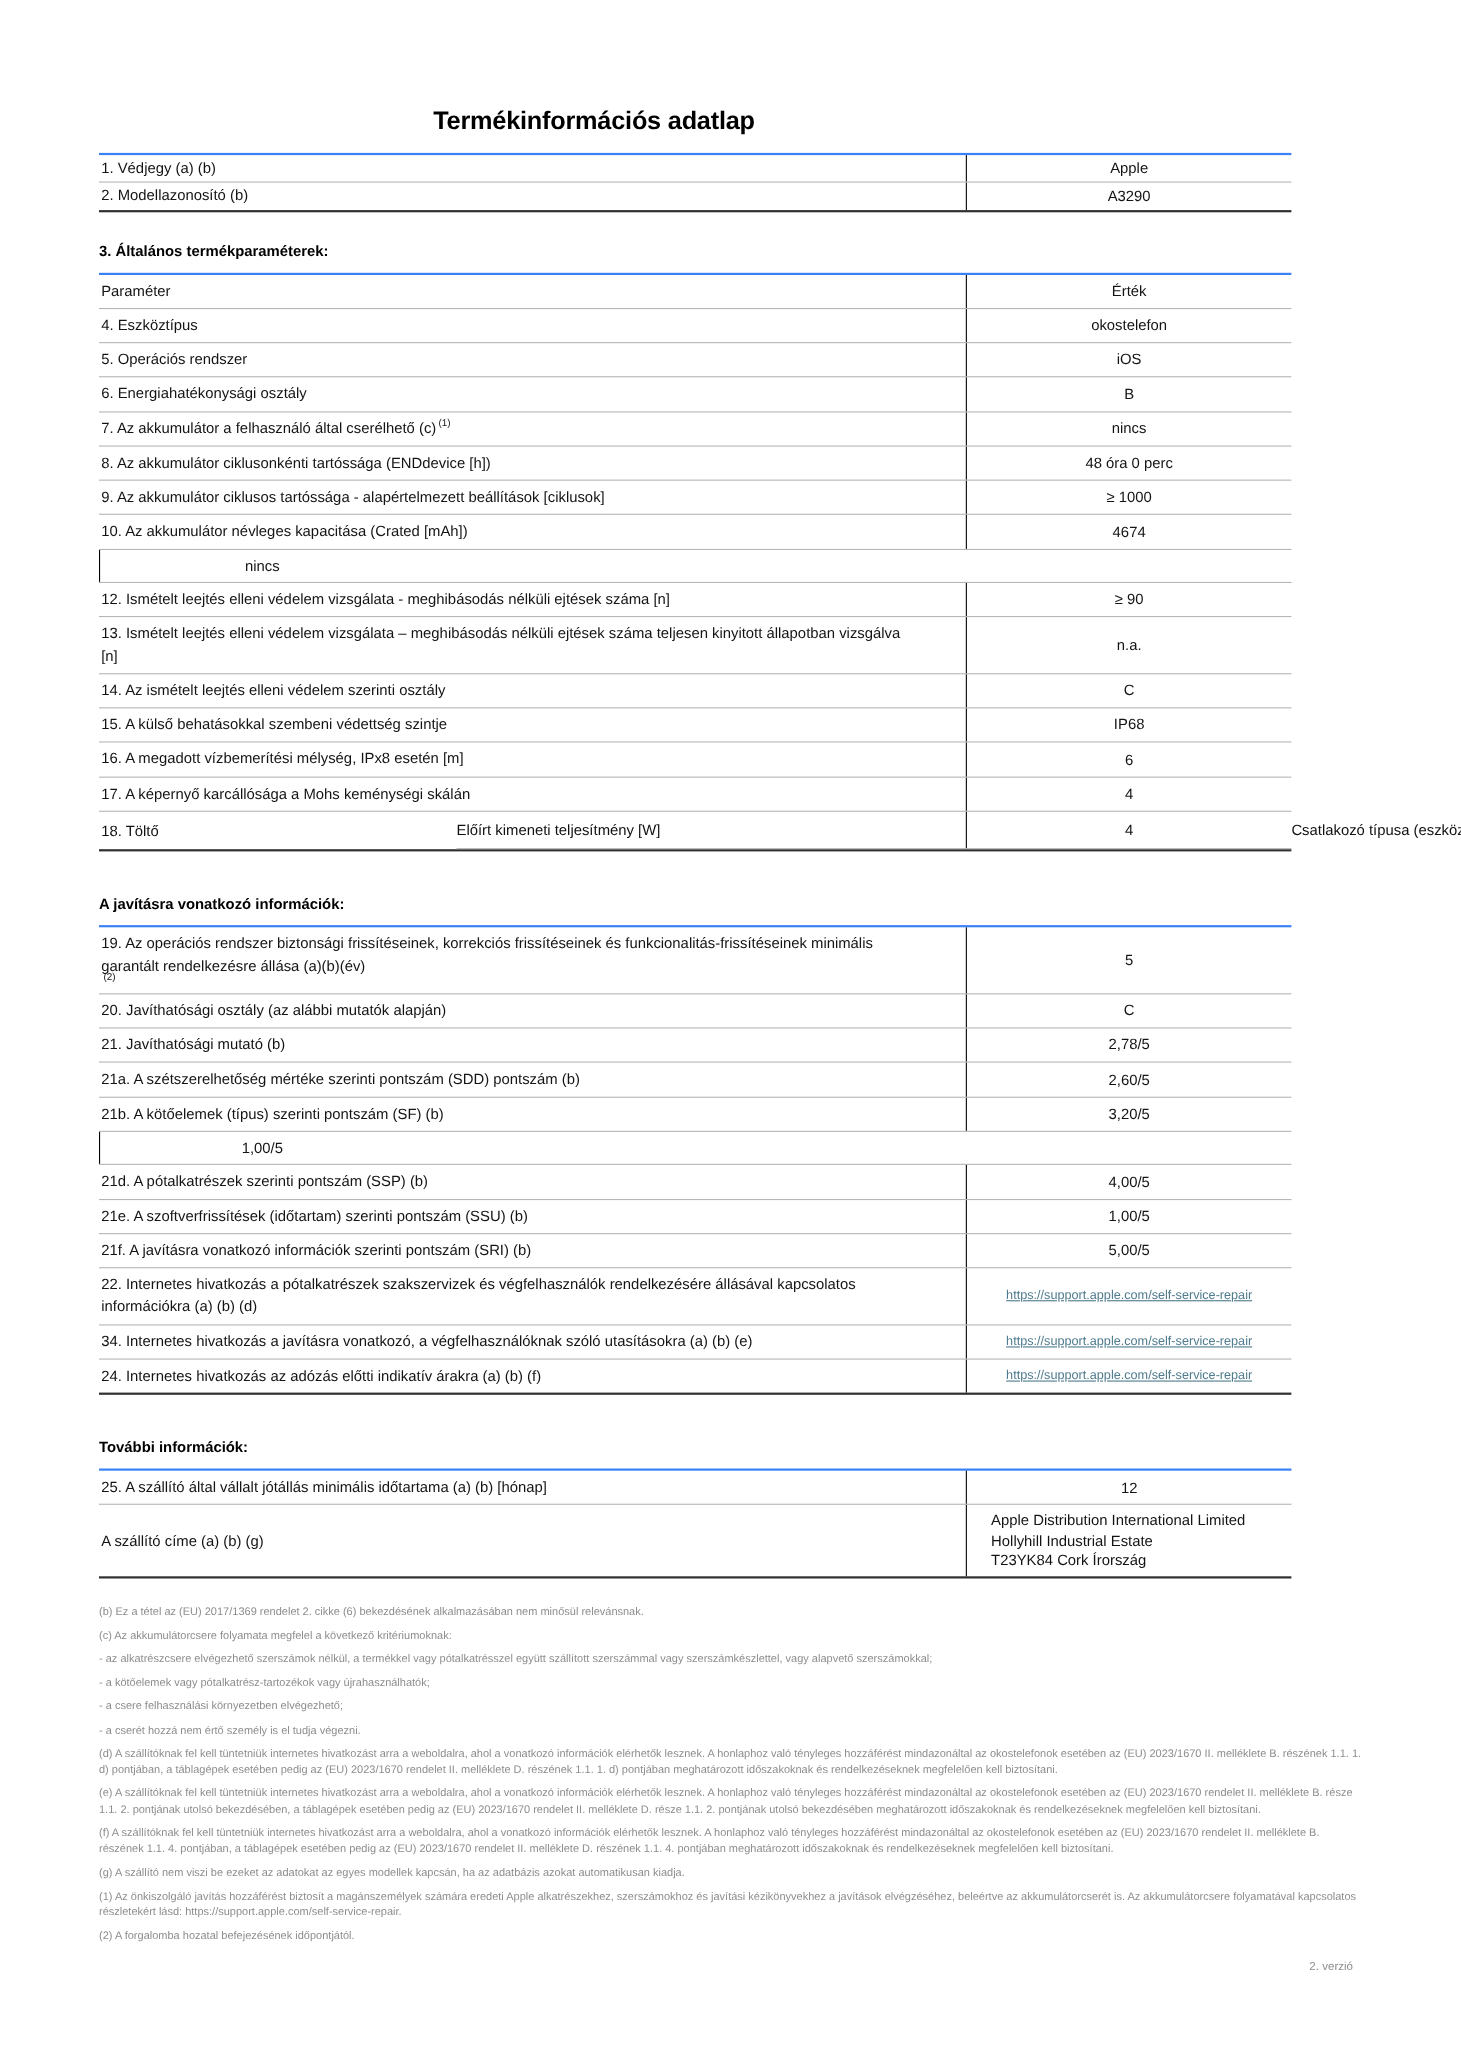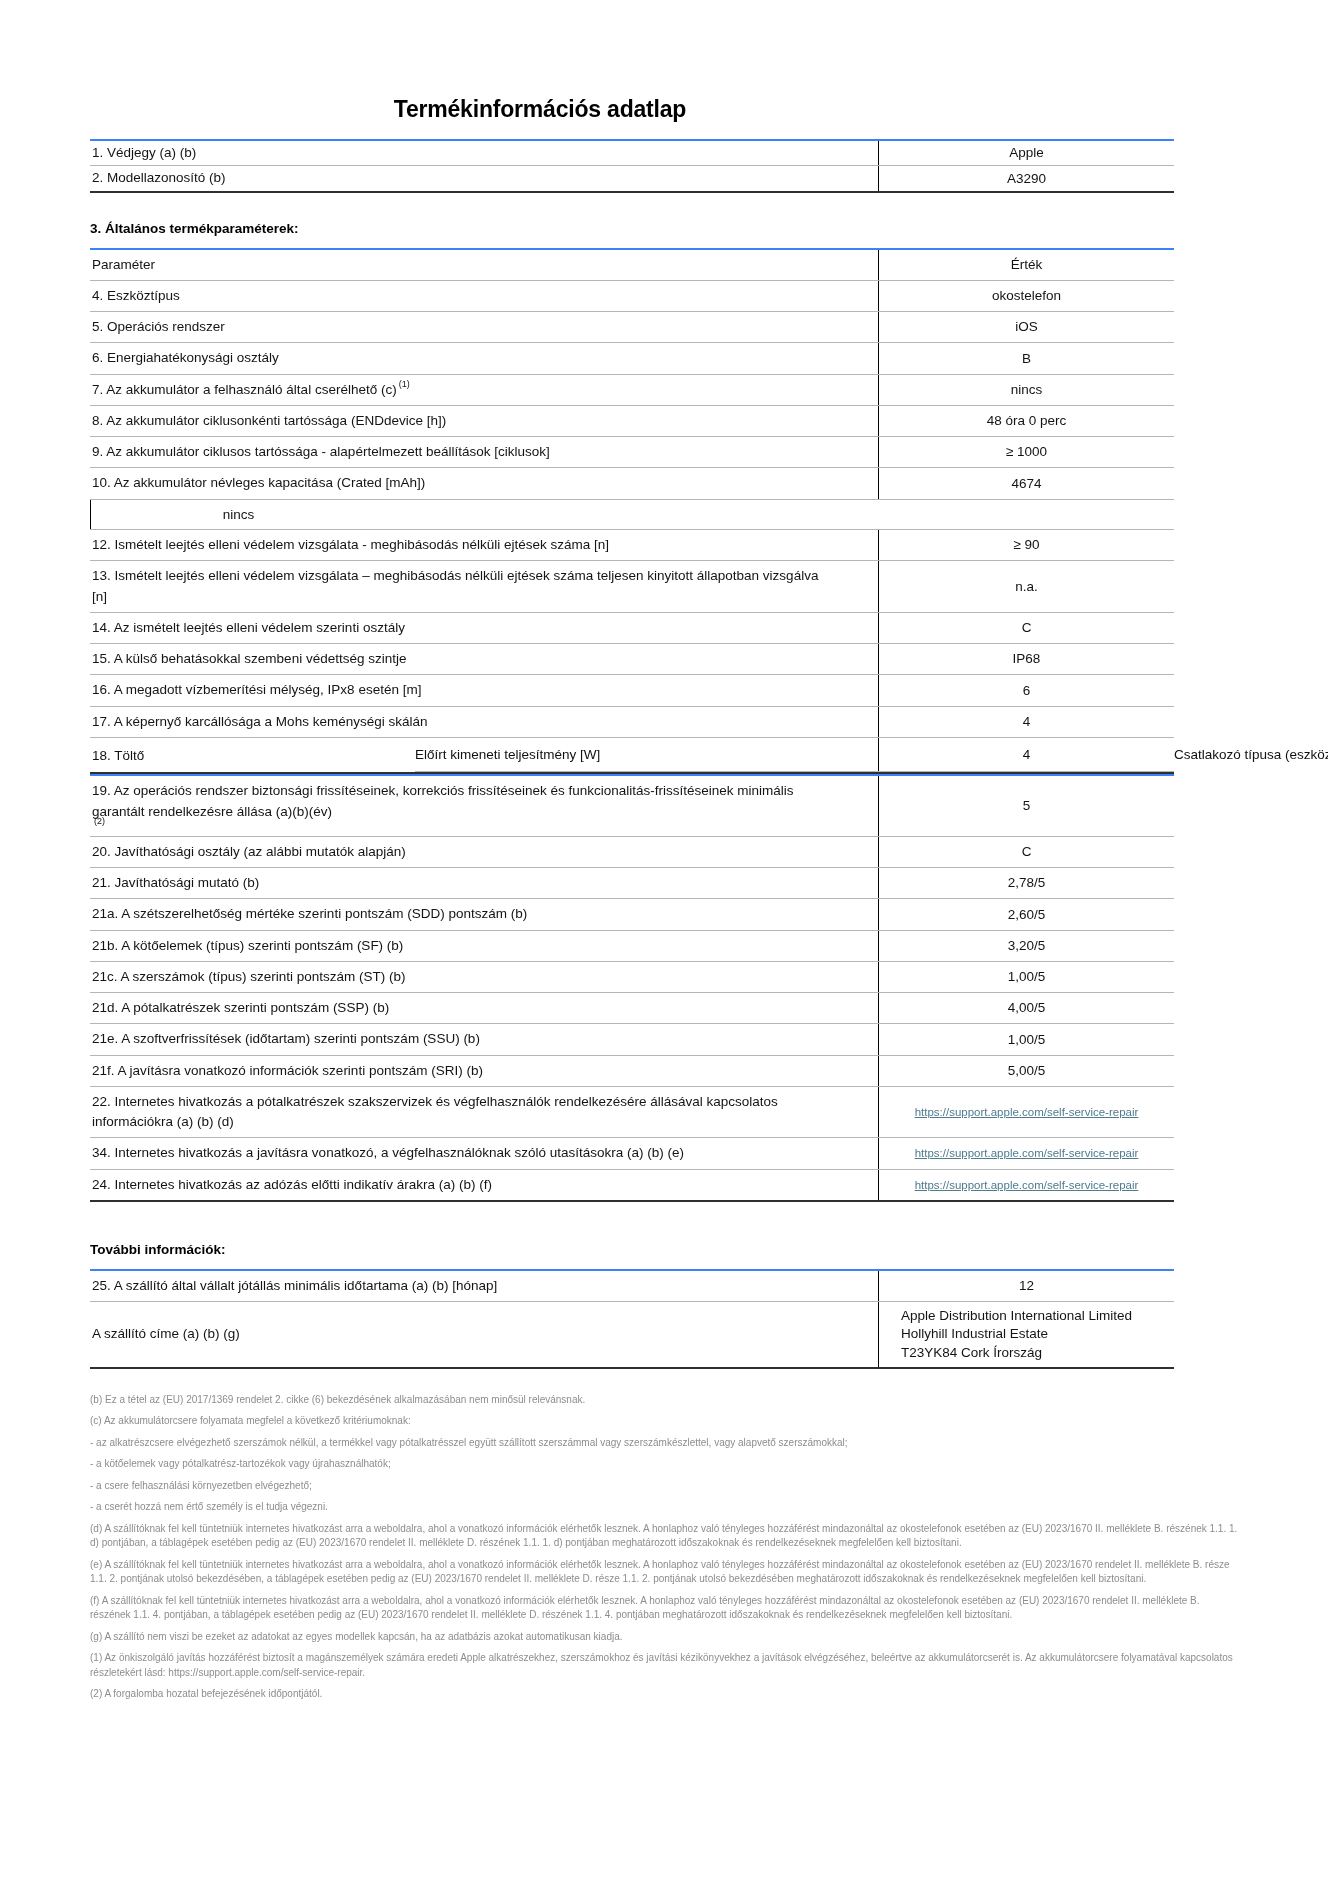--- a/index.html
+++ b/index.html
@@ -204,20 +204,21 @@
           <div class="charger-value">4</div>
         </div>
         <div class="charger-subrow">
           <div class="charger-sublabel">Csatlakozó típusa (eszközoldali)</div>
           <div class="charger-value">USB-C</div>
         </div>
       </div>
     </div>
   </div>
 
+  <div class="section-heading tight">A javításra vonatkozó információk:</div>
 
   <div class="tbl">
     <div class="tr">
       <div class="c-label">
           <span class="lbl">19. Az operációs rendszer biztonsági frissítéseinek, korrekciós frissítéseinek és funkcionalitás-frissítéseinek minimális garantált rendelkezésre állása (a)(b)(év)</span>
           <span class="sup">(2)</span>
         </div>
       <div class="c-value">5</div>
     </div>
     <div class="tr">
@@ -238,23 +239,20 @@
         </div>
       <div class="c-value">2,60/5</div>
     </div>
     <div class="tr">
       <div class="c-label">
           <span class="lbl">21b. A kötőelemek (típus) szerinti pontszám (SF) (b)</span>
         </div>
       <div class="c-value">3,20/5</div>
     </div>
     <div class="tr">
-      <div class="c-label">
-          <span class="lbl">21c. A szerszámok (típus) szerinti pontszám (ST) (b)</span>
-        </div>
       <div class="c-value">1,00/5</div>
     </div>
     <div class="tr">
       <div class="c-label">
           <span class="lbl">21d. A pótalkatrészek szerinti pontszám (SSP) (b)</span>
         </div>
       <div class="c-value">4,00/5</div>
     </div>
     <div class="tr">
       <div class="c-label">
@@ -326,14 +324,15 @@
     <p>- a csere felhasználási környezetben elvégezhető;</p>
     <p>- a cserét hozzá nem értő személy is el tudja végezni.</p>
     <p>(d) A szállítóknak fel kell tüntetniük internetes hivatkozást arra a weboldalra, ahol a vonatkozó információk elérhetők lesznek. A honlaphoz való tényleges hozzáférést mindazonáltal az okostelefonok esetében az (EU) 2023/1670 II. melléklete B. részének 1.1. 1. d) pontjában, a táblagépek esetében pedig az (EU) 2023/1670 rendelet II. melléklete D. részének 1.1. 1. d) pontjában meghatározott időszakoknak és rendelkezéseknek megfelelően kell biztosítani.</p>
     <p>(e) A szállítóknak fel kell tüntetniük internetes hivatkozást arra a weboldalra, ahol a vonatkozó információk elérhetők lesznek. A honlaphoz való tényleges hozzáférést mindazonáltal az okostelefonok esetében az (EU) 2023/1670 rendelet II. melléklete B. része 1.1. 2. pontjának utolsó bekezdésében, a táblagépek esetében pedig az (EU) 2023/1670 rendelet II. melléklete D. része 1.1. 2. pontjának utolsó bekezdésében meghatározott időszakoknak és rendelkezéseknek megfelelően kell biztosítani.</p>
     <p>(f) A szállítóknak fel kell tüntetniük internetes hivatkozást arra a weboldalra, ahol a vonatkozó információk elérhetők lesznek. A honlaphoz való tényleges hozzáférést mindazonáltal az okostelefonok esetében az (EU) 2023/1670 rendelet II. melléklete B. részének 1.1. 4. pontjában, a táblagépek esetében pedig az (EU) 2023/1670 rendelet II. melléklete D. részének 1.1. 4. pontjában meghatározott időszakoknak és rendelkezéseknek megfelelően kell biztosítani.</p>
     <p>(g) A szállító nem viszi be ezeket az adatokat az egyes modellek kapcsán, ha az adatbázis azokat automatikusan kiadja.</p>
     <p>(1) Az önkiszolgáló javítás hozzáférést biztosít a magánszemélyek számára eredeti Apple alkatrészekhez, szerszámokhoz és javítási kézikönyvekhez a javítások elvégzéséhez, beleértve az akkumulátorcserét is. Az akkumulátorcsere folyamatával kapcsolatos részletekért lásd: https://support.apple.com/self-service-repair.</p>
     <p>(2) A forgalomba hozatal befejezésének időpontjától.</p>
   </div>
 
+  <div class="version-line">2. verzió</div>
 
 </div>
 
 </body></html>

